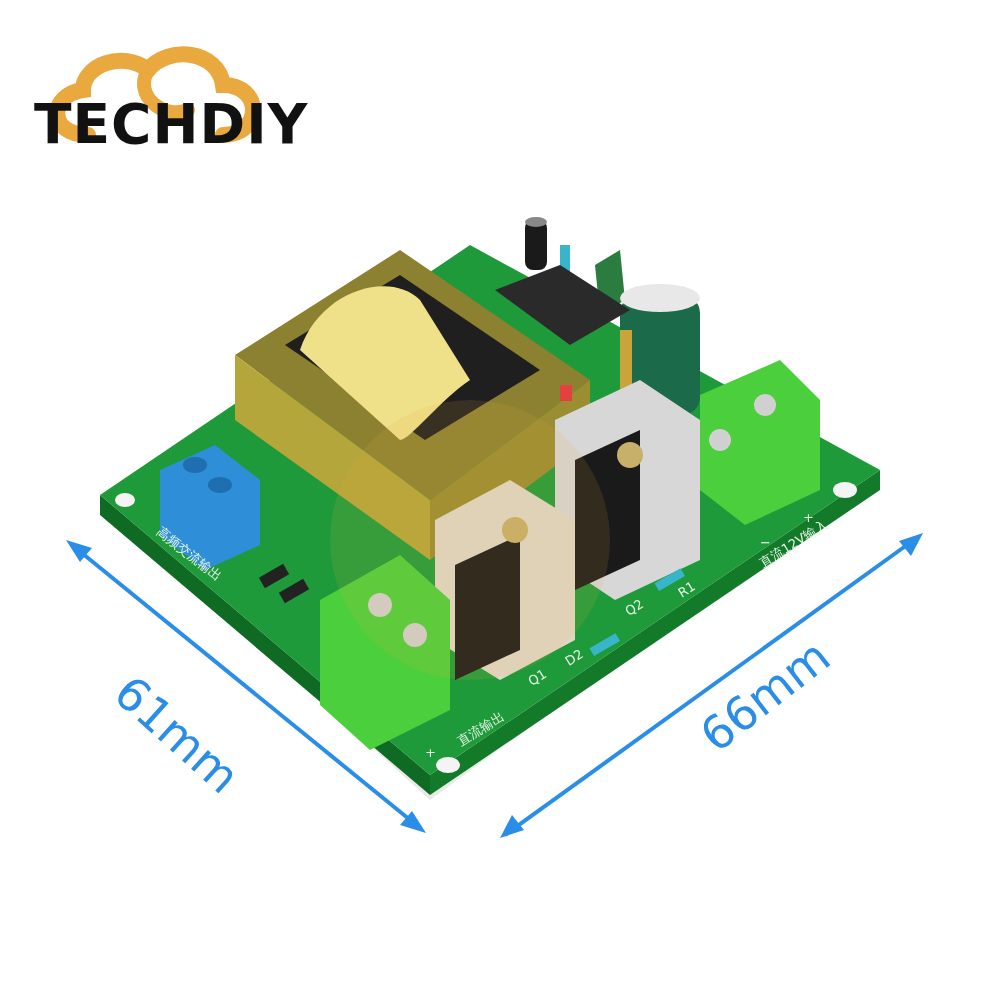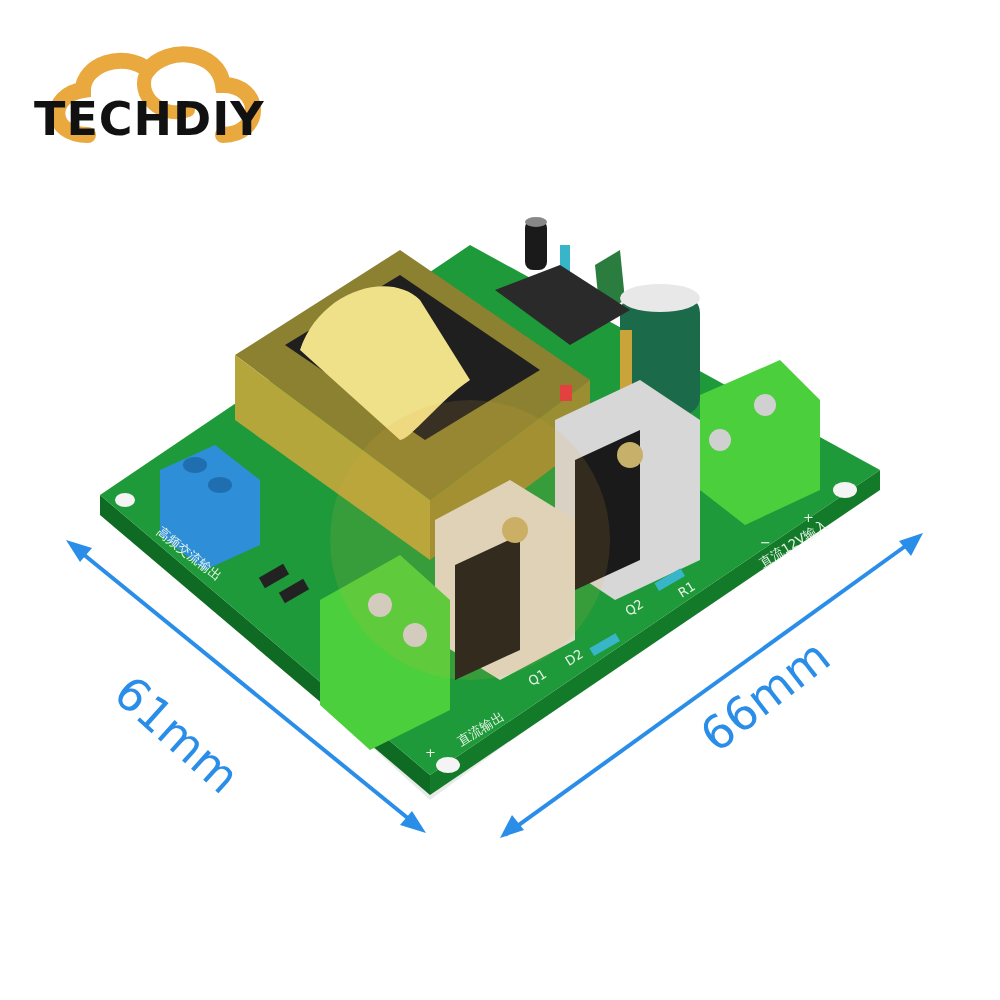--- a/index.html
+++ b/index.html
@@ -1,19 +1,19 @@
 <!DOCTYPE html>
 <html><head>
 <meta charset="utf-8">
 <style>
   html,body{margin:0;padding:0;background:#ffffff;}
   body{width:1000px;height:1000px;position:relative;overflow:hidden;font-family:"DejaVu Sans",sans-serif;}
   .logo{position:absolute;left:28px;top:40px;width:250px;height:110px;}
   .logo svg{position:absolute;left:0;top:0;}
-  .logo-text{position:absolute;left:6px;top:52px;font-family:"DejaVu Sans",sans-serif;font-weight:bold;font-size:46px;letter-spacing:1px;color:#111;}
+  .logo-text{position:absolute;left:6px;top:52px;font-family:"DejaVu Sans",sans-serif;font-weight:bold;font-size:55px;letter-spacing:1px;color:#111;}
   .scene{position:absolute;left:0;top:0;width:1000px;height:1000px;}
   .dim-label{position:absolute;font-family:"DejaVu Sans",sans-serif;font-size:46px;color:#2a8ee8;font-weight:normal;}
   .dim-61{left:140px;top:665px;transform:rotate(42deg);transform-origin:left top;}
   .dim-66{left:690px;top:720px;transform:rotate(-38deg);transform-origin:left top;}
   .silk{position:absolute;color:#e8f5e8;font-size:13px;font-family:"DejaVu Sans",sans-serif;white-space:nowrap;}
 </style>
 </head>
 <body>
 
 <div class="logo">

